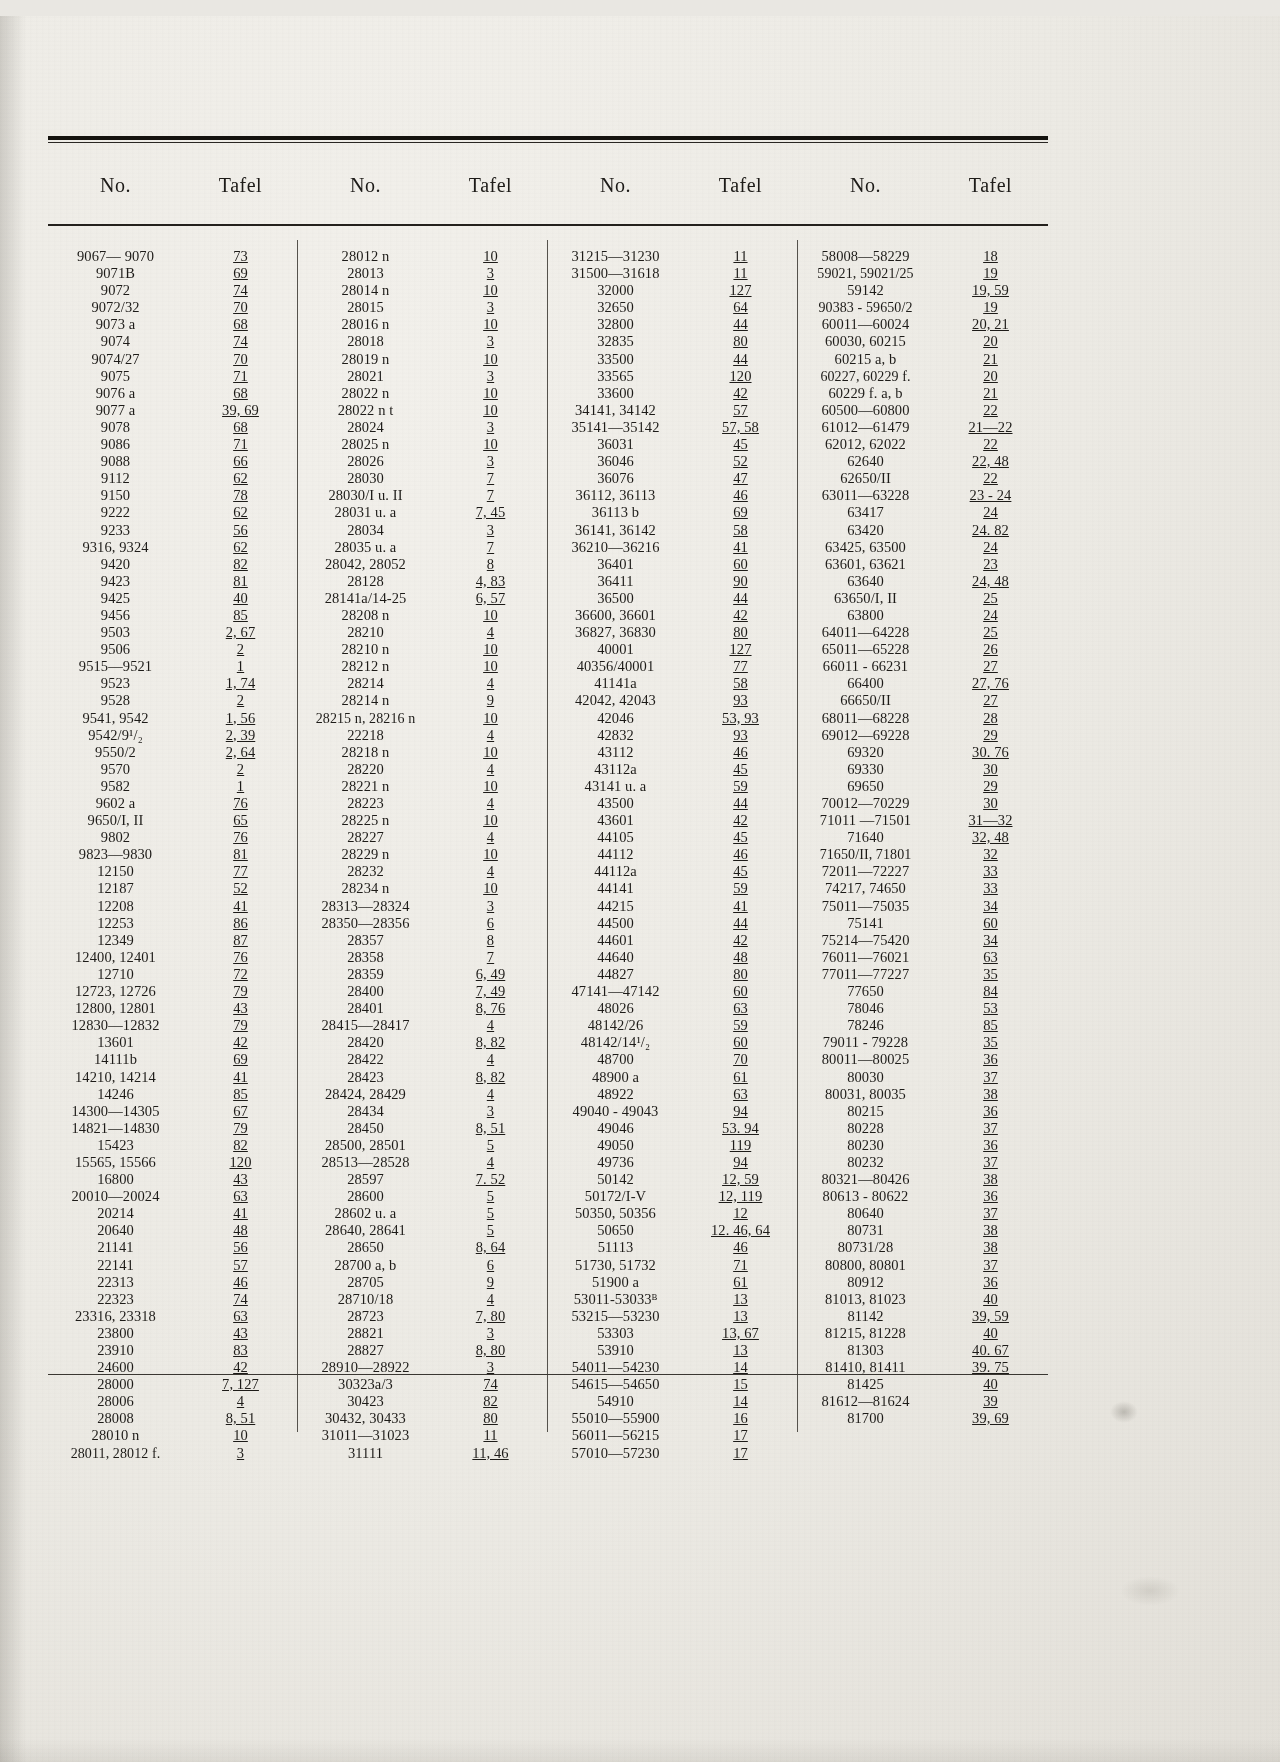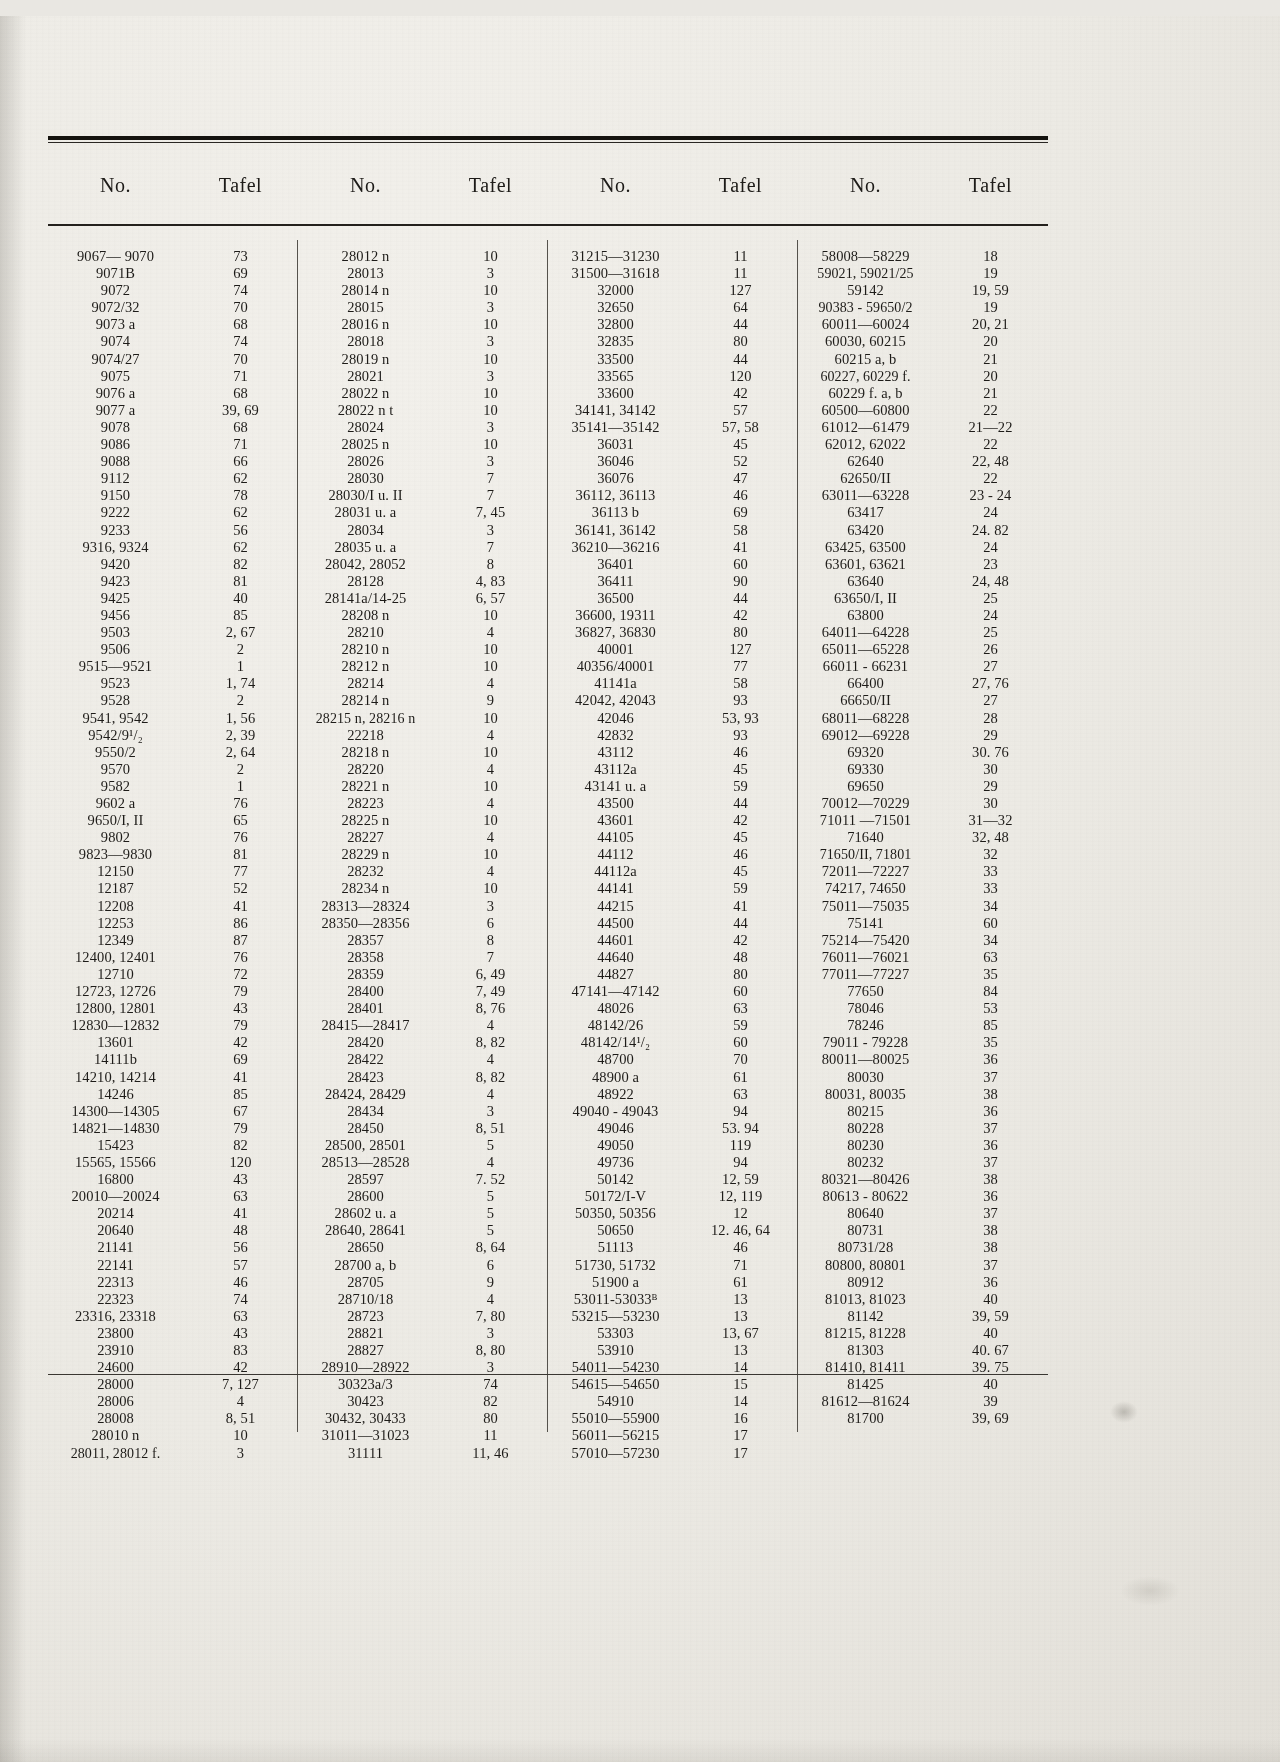--- a/index.html
+++ b/index.html
@@ -103,21 +103,21 @@
     bottom: 30px;
     width: 1px;
     background: #55524c;
   }
   .col {
     display: flex;
     flex-direction: column;
     padding-top: 14px;
   }
   .col.no { width: 135px; }
-  .col.tafel { width: 115px; }
+  .col.tafel { width: 115px; text-decoration: underline; }
   .col .row {
     height: 17.1px;
     line-height: 17.1px;
     font-size: 14.5px;
     text-align: center;
     white-space: nowrap;
     letter-spacing: 0.1px;
   }
   .col .row.small {
     font-size: 14px;
@@ -491,21 +491,21 @@
             <div class="row">36031</div>
             <div class="row">36046</div>
             <div class="row">36076</div>
             <div class="row">36112, 36113</div>
             <div class="row">36113 b</div>
             <div class="row">36141, 36142</div>
             <div class="row">36210—36216</div>
             <div class="row">36401</div>
             <div class="row">36411</div>
             <div class="row">36500</div>
-            <div class="row">36600, 19311</div>
+            <div class="row">36600, 36601</div>
             <div class="row">36827, 36830</div>
             <div class="row">40001</div>
             <div class="row">40356/40001</div>
             <div class="row">41141a</div>
             <div class="row">42042, 42043</div>
             <div class="row">42046</div>
             <div class="row">42832</div>
             <div class="row">43112</div>
             <div class="row">43112a</div>
             <div class="row">43141 u. a</div>

